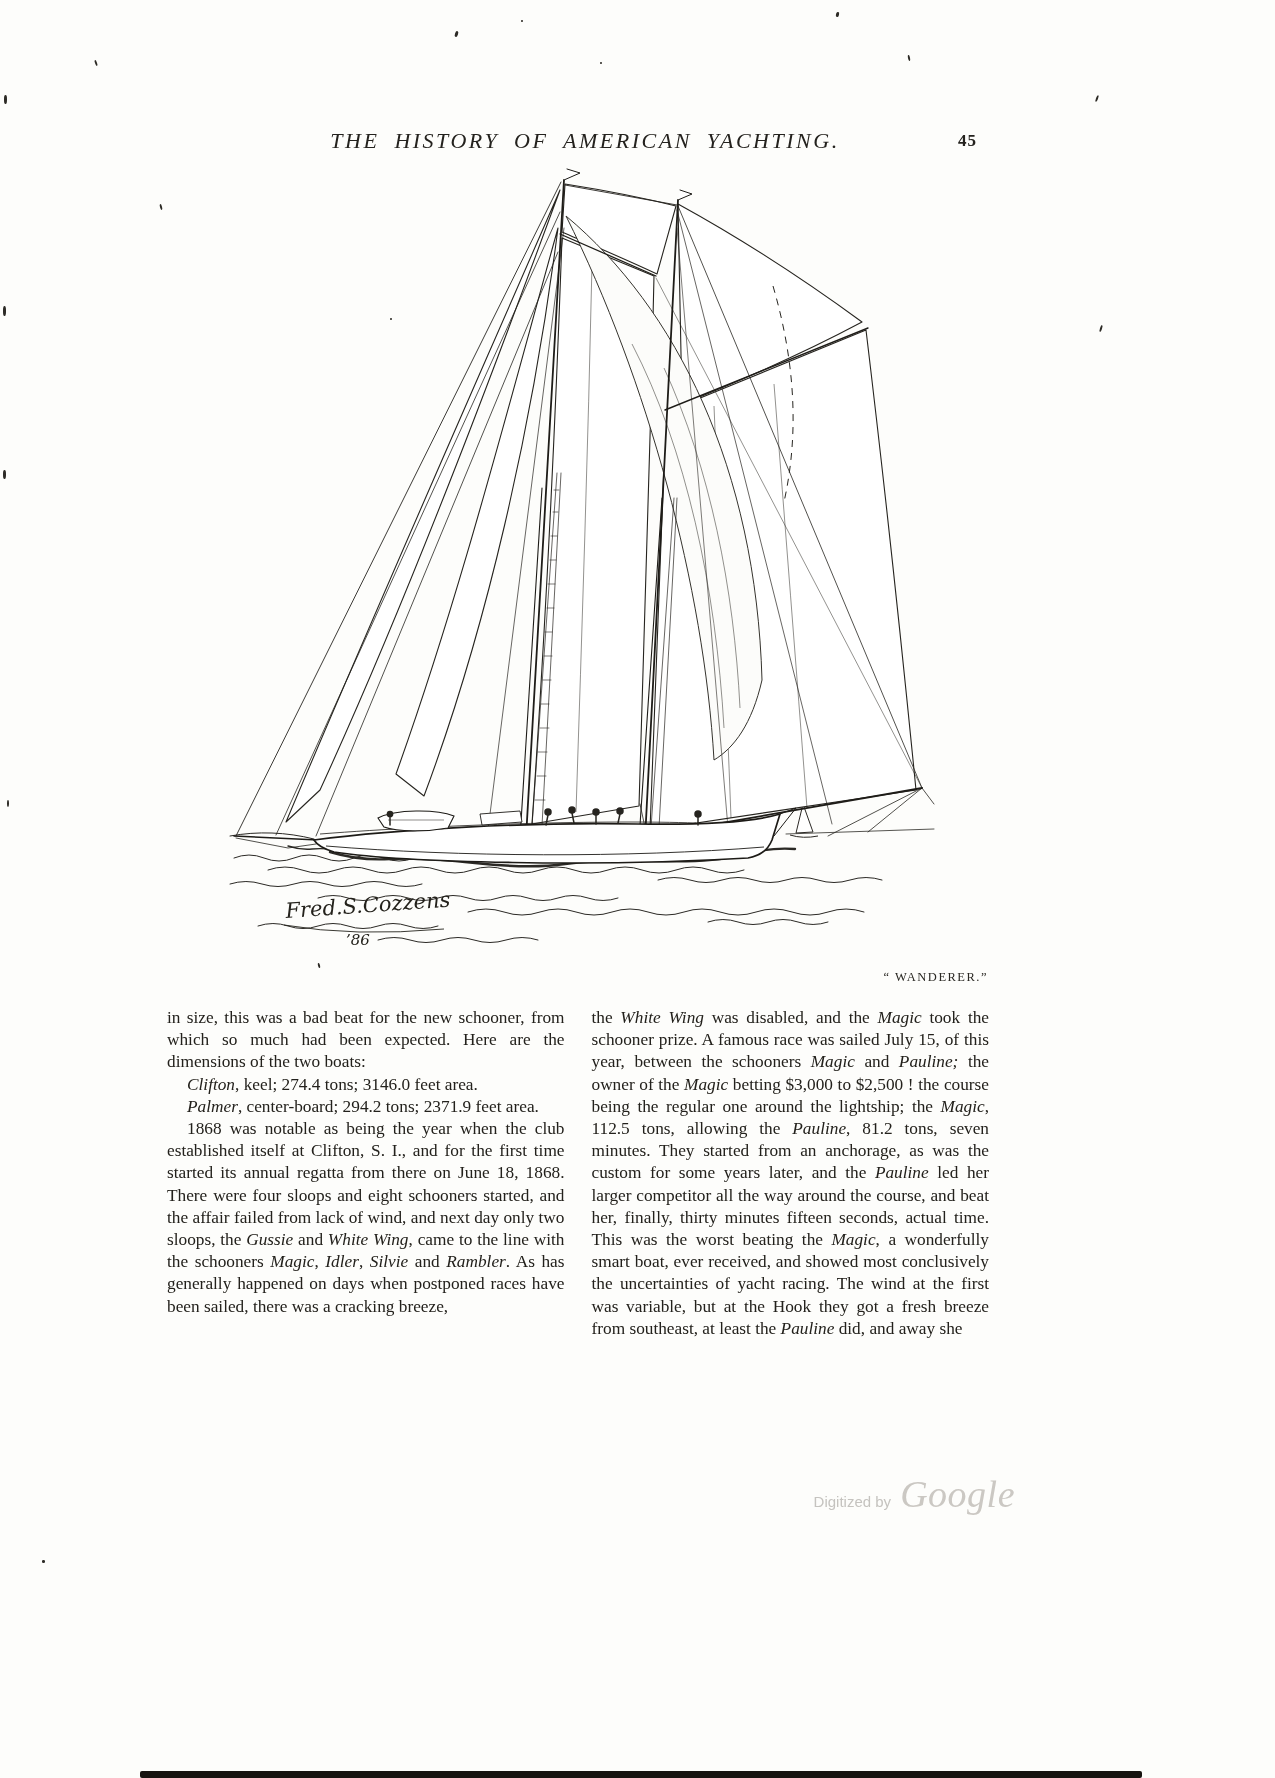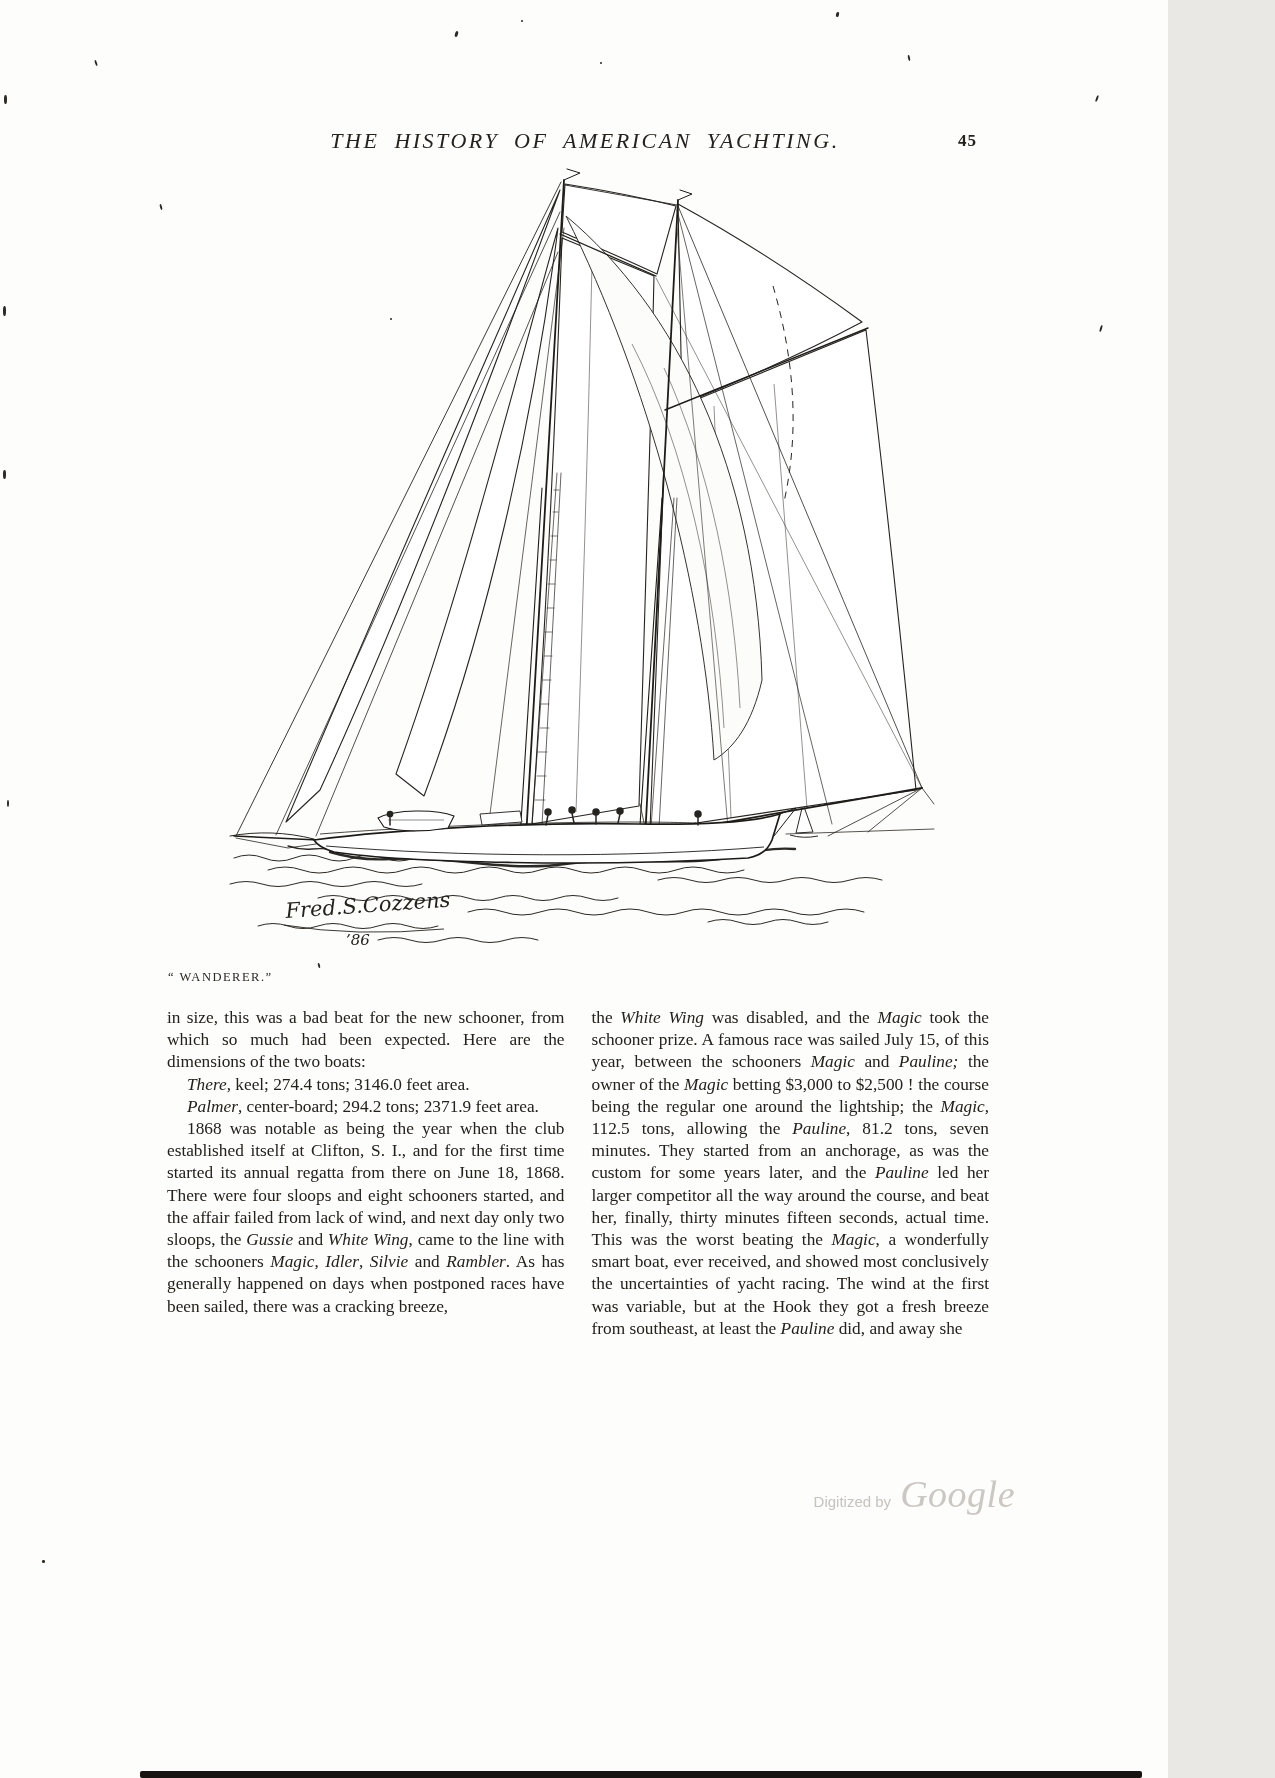--- a/index.html
+++ b/index.html
@@ -1,37 +1,37 @@
 <!DOCTYPE html>
 <html><head>
 <meta charset="utf-8">
 <style>
   * { margin:0; padding:0; box-sizing:border-box; }
   html,body { background:#e9e8e5; }
   .page {
-    position:relative; width:1168px; height:1778px;
+    position:relative; width:1275px; height:1778px;
     background:#fdfdfb; color:#211f1b; overflow:hidden;
     font-family:"Liberation Serif", serif;
   }
   .running-head {
     position:absolute; top:128px; left:190px; width:790px;
     text-align:center; font-style:italic; font-size:22px;
     letter-spacing:2.5px; word-spacing:7px; color:#24221e;
     white-space:nowrap;
   }
   .page-number {
     position:absolute; top:131px; left:958px;
     font-size:17px; font-weight:bold; letter-spacing:1px; color:#24221e;
   }
   .illustration {
     position:absolute; top:168px; left:228px; width:710px; height:795px;
   }
   .caption {
     position:absolute; top:970px; left:168px; width:820px;
-    text-align:left; font-size:12.5px; letter-spacing:1.5px; color:#2a2823;
+    text-align:right; font-size:12.5px; letter-spacing:1.5px; color:#2a2823;
   }
   .columns {
     position:absolute; top:1007px; left:167px; width:822px;
     display:flex; gap:27px;justify-content:center;
   }
   .column {
     flex:1; font-size:17.3px; line-height:22.2px;
     text-align:justify; color:#23211c;
   }
   .para { margin:0; }
@@ -162,21 +162,21 @@
       <path d="M56,757 q70,12 160,4" fill="none" stroke="#24221c" stroke-width="0.9"></path>
       <text x="118" y="777" font-family="DejaVu Serif, serif" font-style="italic" font-size="15" fill="#24221c">’86</text>
     </g>
   </svg>
 
   <div class="caption">“ WANDERER.”</div>
 
   <div class="columns">
     <div class="column">
         <p class="para"><span>in size, this was a bad beat for the new schooner, from which so much had been expected.  Here are the dimensions of the two boats:</span></p>
-        <p class="para indent"><i>There</i><span>, keel; 274.4 tons; 3146.0 feet area.</span></p>
+        <p class="para indent"><i>Clifton</i><span>, keel; 274.4 tons; 3146.0 feet area.</span></p>
         <p class="para indent"><i>Palmer</i><span>, center-board; 294.2 tons; 2371.9 feet area.</span></p>
         <p class="para indent"><span>1868 was notable as being the year when the club established itself at Clifton, S. I., and for the first time started its annual regatta from there on June 18, 1868.  There were four sloops and eight schooners started, and the affair failed from lack of wind, and next day only two sloops, the </span><i>Gussie</i><span> and </span><i>White Wing</i><span>, came to the line with the schooners </span><i>Magic</i><span>, </span><i>Idler</i><span>, </span><i>Silvie</i><span> and </span><i>Rambler</i><span>.  As has generally happened on days when postponed races have been sailed, there was a cracking breeze,</span></p>
       </div>
     <div class="column">
         <p class="para"><span>the </span><i>White Wing</i><span> was disabled, and the </span><i>Magic</i><span> took the schooner prize.  A famous race was sailed July 15, of this year, between the schooners </span><i>Magic</i><span> and </span><i>Pauline;</i><span> the owner of the </span><i>Magic</i><span> betting $3,000 to $2,500 ! the course being the regular one around the lightship; the </span><i>Magic</i><span>, 112.5 tons, allowing the </span><i>Pauline</i><span>, 81.2 tons, seven minutes.  They started from an anchorage, as was the custom for some years later, and the </span><i>Pauline</i><span> led her larger competitor all the way around the course, and beat her, finally, thirty minutes fifteen seconds, actual time.  This was the worst beating the </span><i>Magic</i><span>, a wonderfully smart boat, ever received, and showed most conclusively the uncertainties of yacht racing.  The wind at the first was variable, but at the Hook they got a fresh breeze from southeast, at least the </span><i>Pauline</i><span> did, and away she</span></p>
       </div>
   </div>
 
   <div class="watermark">
     <span class="label">Digitized by</span>

